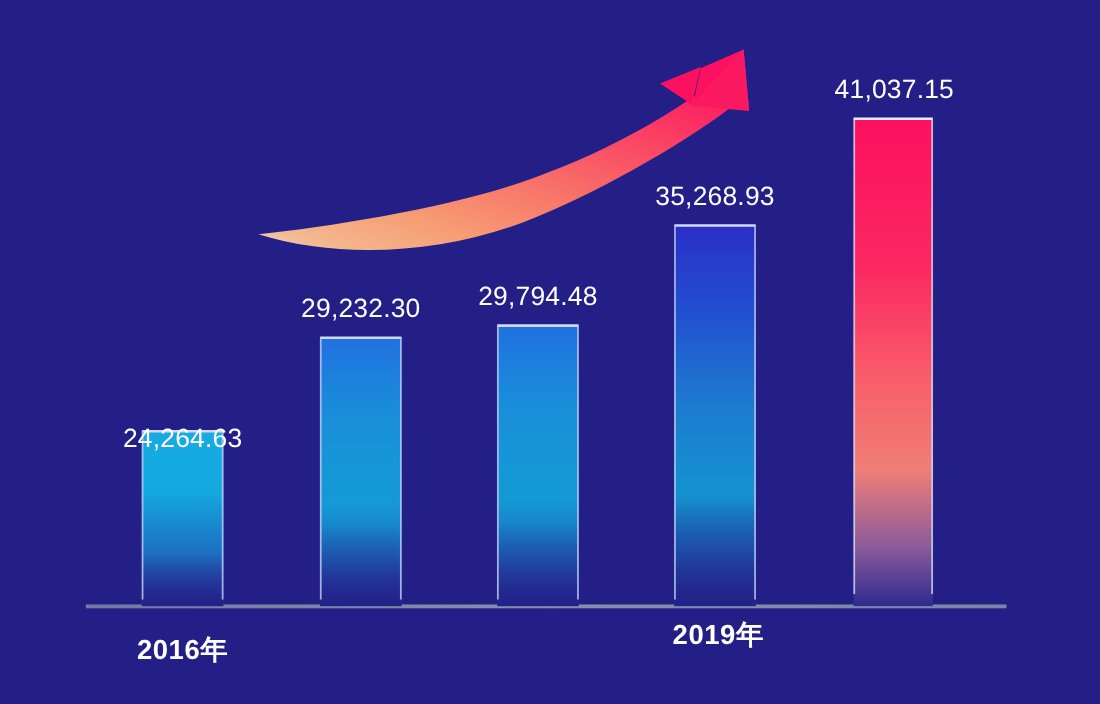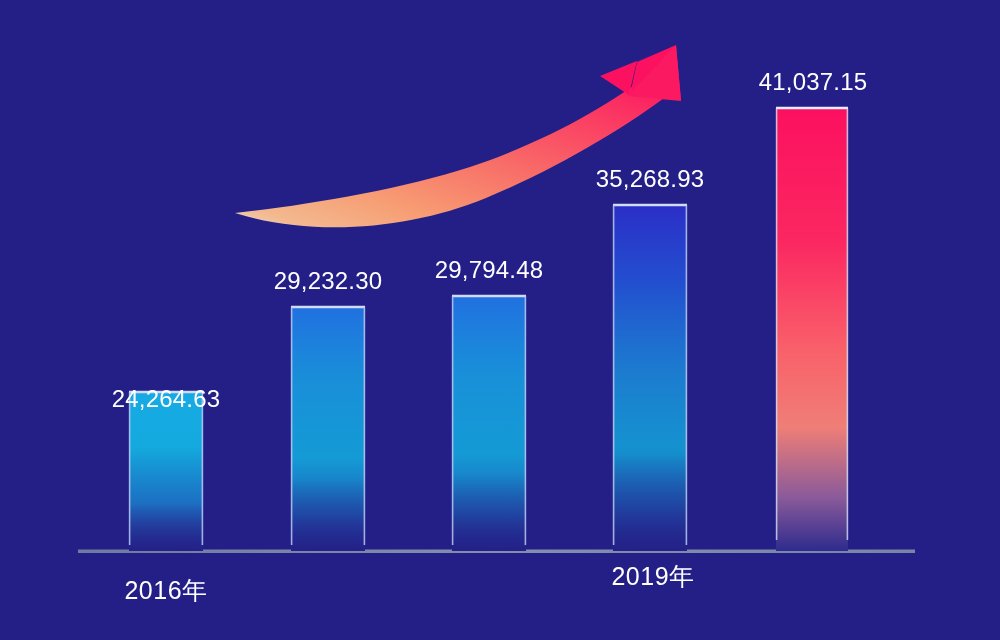--- a/index.html
+++ b/index.html
@@ -37,21 +37,21 @@
     letter-spacing: 0.2px;
     white-space: nowrap;
     text-align: center;
     transform: translateX(-50%);
     font-family: "Liberation Sans", "DejaVu Sans", sans-serif;
   }
   .cat-label {
     position: absolute;
     color: #ffffff;
     font-size: 25px;
-    font-weight: 400;
+    font-weight: 700;
     letter-spacing: 0.5px;
     white-space: nowrap;
     text-align: center;
     transform: translateX(-50%);
     font-family: "Liberation Sans", "DejaVu Sans", sans-serif;
   }
 </style>
 </head>
 <body>
 

